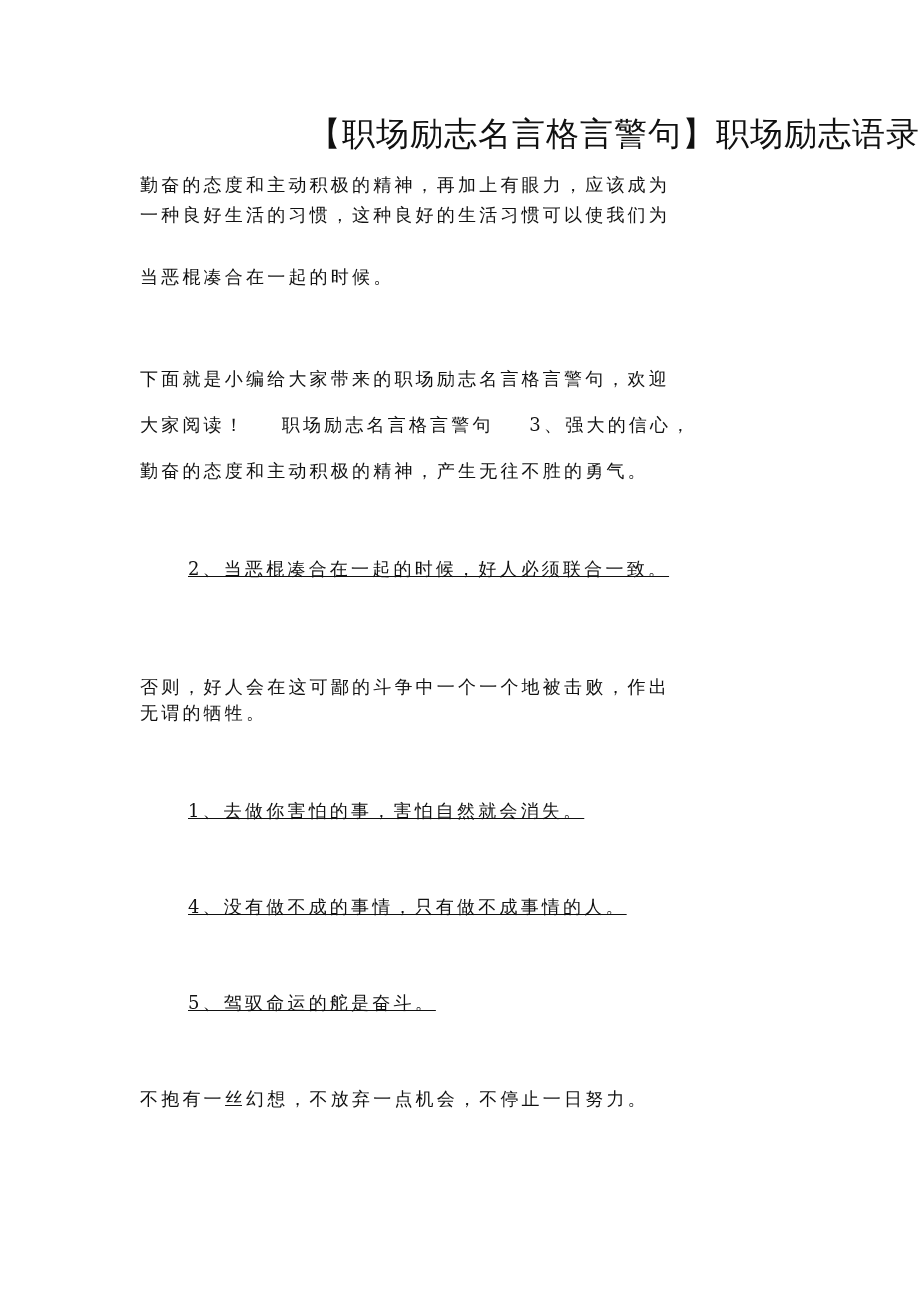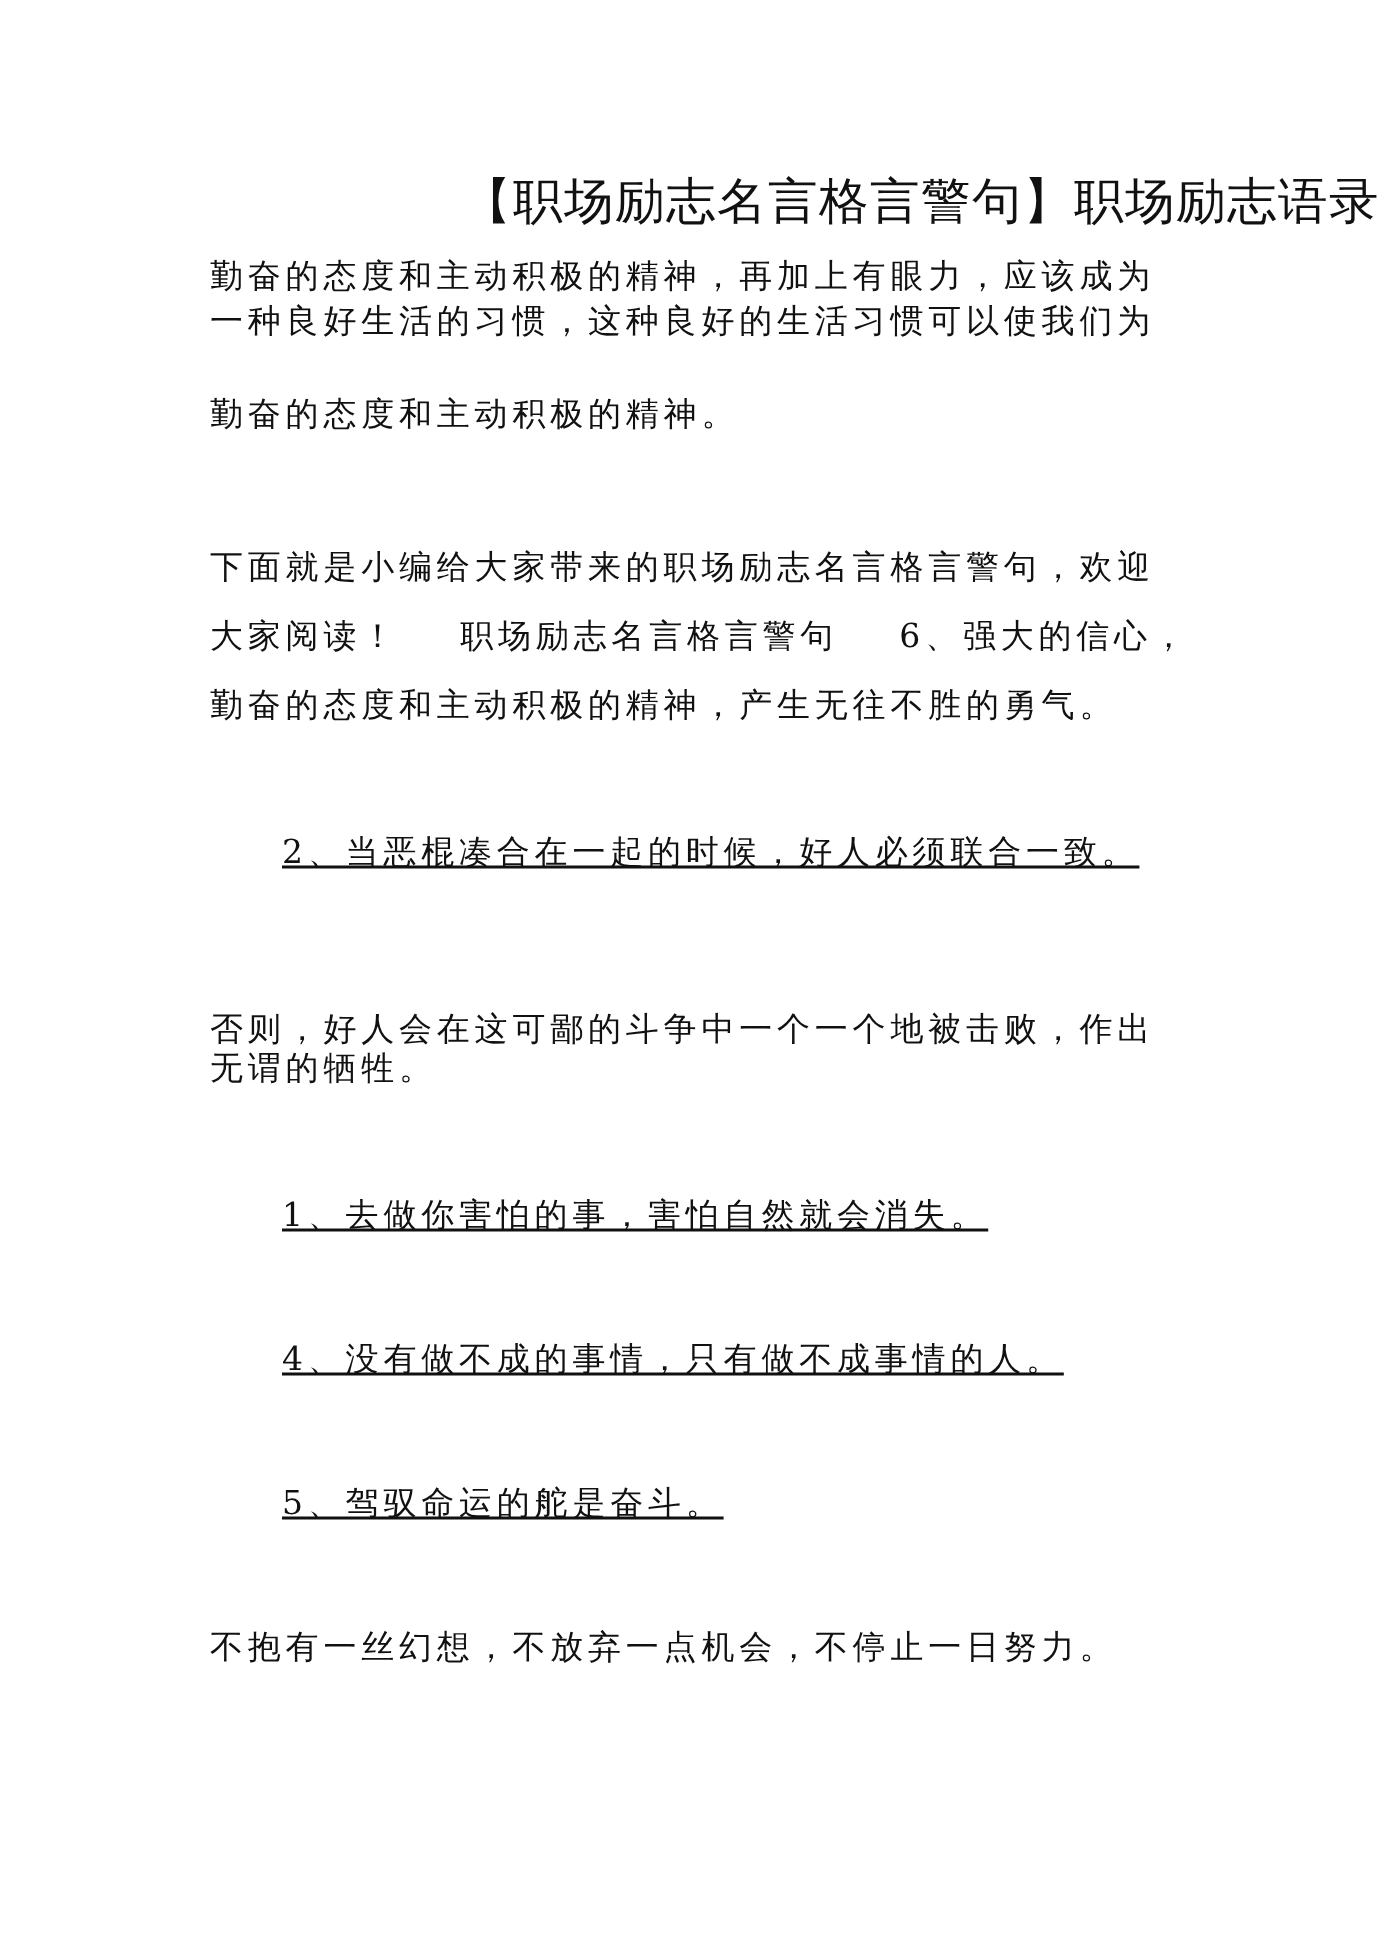--- a/index.html
+++ b/index.html
@@ -1,38 +1,38 @@
 <!DOCTYPE html>
 <html><head>
   <meta charset="utf-8">
   <style>
     html, body { margin: 0; padding: 0; background: #ffffff; }
     body { width: 920px; height: 1302px; position: relative; overflow: hidden;
       font-family: "DejaVu Serif", "Liberation Serif", serif; color: #111; }
     .title { position: absolute; left: 0; width: 920px; top: 112px; text-align: right;
       font-size: 33px; letter-spacing: 1px; line-height: 44px; }
-    .line { position: absolute; left: 140px; font-size: 22px; line-height: 30px;
+    .line { position: absolute; left: 140px; font-size: 18px; line-height: 30px;
       letter-spacing: 3.2px; white-space: pre; }
     .indent { left: 188px; text-decoration: underline; }
   </style>
 </head>
 <body>
 
 <div>
   <div class="title">【职场励志名言格言警句】职场励志语录</div>
 
   <div>
     <div class="line" style="top:170px">勤奋的态度和主动积极的精神，再加上有眼力，应该成为</div>
     <div class="line" style="top:200px">一种良好生活的习惯，这种良好的生活习惯可以使我们为</div>
-    <div class="line" style="top:262px">勤奋的态度和主动积极的精神。</div>
+    <div class="line" style="top:262px">当恶棍凑合在一起的时候。</div>
   </div>
 
   <div>
     <div class="line" style="top:364px">下面就是小编给大家带来的职场励志名言格言警句，欢迎</div>
-    <div class="line" style="top:410px">大家阅读！    职场励志名言格言警句    6、强大的信心，</div>
+    <div class="line" style="top:410px">大家阅读！    职场励志名言格言警句    3、强大的信心，</div>
     <div class="line" style="top:456px">勤奋的态度和主动积极的精神，产生无往不胜的勇气。</div>
   </div>
 
   <div>
     <div class="line indent" style="top:554px">2、当恶棍凑合在一起的时候，好人必须联合一致。</div>
   </div>
 
   <div>
     <div class="line" style="top:672px">否则，好人会在这可鄙的斗争中一个一个地被击败，作出</div>
     <div class="line" style="top:698px">无谓的牺牲。</div>

